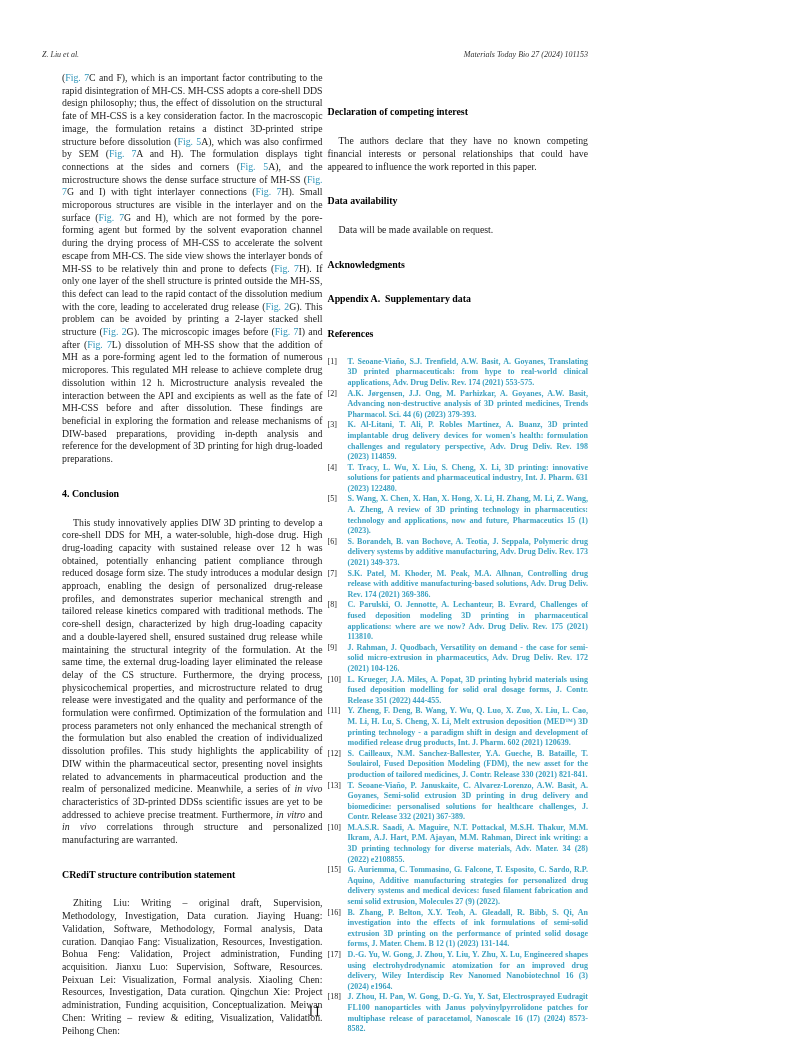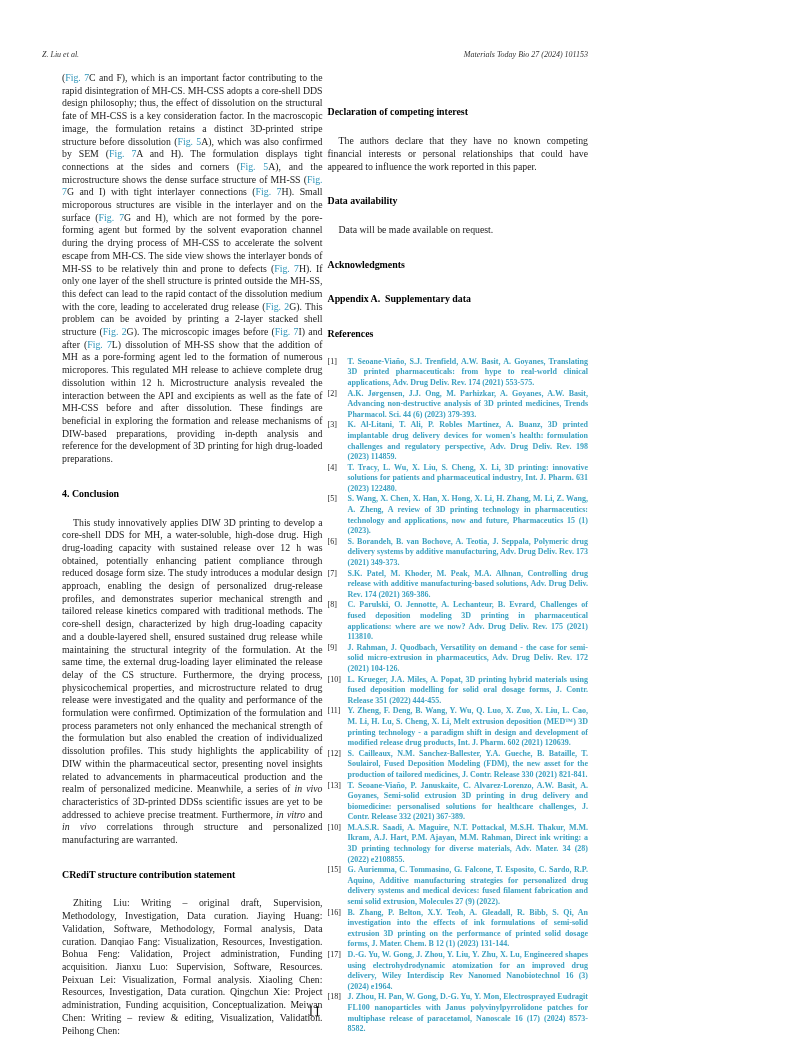--- a/index.html
+++ b/index.html
@@ -133,21 +133,21 @@
           <div class="ref-item">
             <span class="ref-num">[16]</span>
             <span class="ref-text">B. Zhang, P. Belton, X.Y. Teoh, A. Gleadall, R. Bibb, S. Qi, An investigation into the effects of ink formulations of semi-solid extrusion 3D printing on the performance of printed solid dosage forms, J. Mater. Chem. B 12 (1) (2023) 131-144.</span>
           </div>
           <div class="ref-item">
             <span class="ref-num">[17]</span>
             <span class="ref-text">D.-G. Yu, W. Gong, J. Zhou, Y. Liu, Y. Zhu, X. Lu, Engineered shapes using electrohydrodynamic atomization for an improved drug delivery, Wiley Interdiscip Rev Nanomed Nanobiotechnol 16 (3) (2024) e1964.</span>
           </div>
           <div class="ref-item">
             <span class="ref-num">[18]</span>
-            <span class="ref-text">J. Zhou, H. Pan, W. Gong, D.-G. Yu, Y. Mon, Electrosprayed Eudragit FL100 nanoparticles with Janus polyvinylpyrrolidone patches for multiphase release of paracetamol, Nanoscale 16 (17) (2024) 8573-8582.</span>
+            <span class="ref-text">J. Zhou, H. Pan, W. Gong, D.-G. Yu, Y. Sat, Electrosprayed Eudragit FL100 nanoparticles with Janus polyvinylpyrrolidone patches for multiphase release of paracetamol, Nanoscale 16 (17) (2024) 8573-8582.</span>
           </div>
         </div>
     </div>
 
   </div>
 
   <div class="page-number">11</div>
 
 </div>
 

